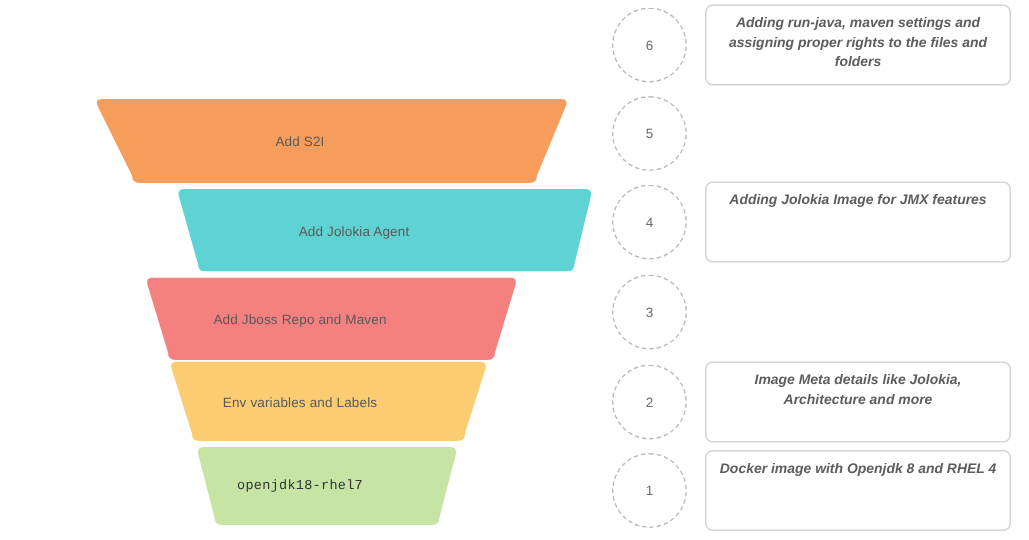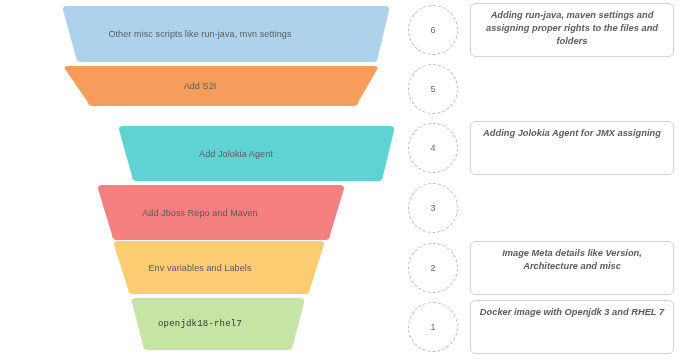--- a/index.html
+++ b/index.html
@@ -118,27 +118,21 @@
     color: #5d5d5d;
     text-align: center;
   }
 </style>
 </head>
 <body>
 
 <div id="canvas">
 
   <div id="funnel">
-      <div class="funnel-stage" style="top: 6px; height: 56px;">
-        <svg class="funnel-shape" viewBox="0 0 400 56" preserveAspectRatio="none">
-          <path d="M 67 0 L 385 0 Q 390 0 388.92857142857144 5 L 378 51 Q 378 56 373 56 L 81 56 Q 76 56 76 51 L 63.25 5 Q 62 0 67 0 Z" fill="#aed2ec"></path>
-        </svg>
-        <div class="funnel-label">Other misc scripts like  run-java, mvn settings</div>
-      </div>
-      <div class="funnel-stage" style="top: 66px; height: 40px;">
+      <div class="funnel-stage" style="top: 66px; height: 56px;">
         <svg class="funnel-shape" viewBox="0 0 400 56" preserveAspectRatio="none">
           <path d="M 68 0 L 374 0 Q 379 0 377.125 5 L 358 51 Q 358 56 353 56 L 93 56 Q 88 56 88 51 L 65.23214285714286 5 Q 63 0 68 0 Z" fill="#f79d5c"></path>
         </svg>
         <div class="funnel-label">Add S2I</div>
       </div>
       <div class="funnel-stage" style="top: 126px; height: 55px; margin-left: 36px;">
         <svg class="funnel-shape" viewBox="0 0 400 55" preserveAspectRatio="none">
           <path d="M 87 0 L 354 0 Q 359 0 357.90909090909093 5 L 347 50 Q 347 55 342 55 L 101 55 Q 96 55 96 50 L 83.27272727272727 5 Q 82 0 87 0 Z" fill="#5fd3d3"></path>
         </svg>
         <div class="funnel-label">Add Jolokia Agent</div>
@@ -175,39 +169,39 @@
       <div class="step-row" style="top: 61px;">
         <div class="step-circle">
           <span class="step-number">5</span>
         </div>
       </div>
       <div class="step-row" style="top: 120px;">
         <div class="step-circle">
           <span class="step-number">4</span>
         </div>
         <div class="step-card">
-          <div class="step-text">Adding Jolokia Agent for JMX assigning</div>
+          <div class="step-text">Adding Jolokia Image for JMX features</div>
         </div>
       </div>
       <div class="step-row" style="top: 180px;">
         <div class="step-circle">
           <span class="step-number">3</span>
         </div>
       </div>
       <div class="step-row" style="top: 240px;">
         <div class="step-circle">
           <span class="step-number">2</span>
         </div>
         <div class="step-card">
-          <div class="step-text">Image Meta details like Version, Architecture and misc</div>
+          <div class="step-text">Image Meta details like Jolokia, Architecture and more</div>
         </div>
       </div>
       <div class="step-row" style="top: 299px;">
         <div class="step-circle">
           <span class="step-number">1</span>
         </div>
         <div class="step-card">
-          <div class="step-text">Docker image with Openjdk 3 and RHEL 7</div>
+          <div class="step-text">Docker image with Openjdk 8 and RHEL 4</div>
         </div>
       </div>
     </div>
 
 </div>
 
 </body></html>

